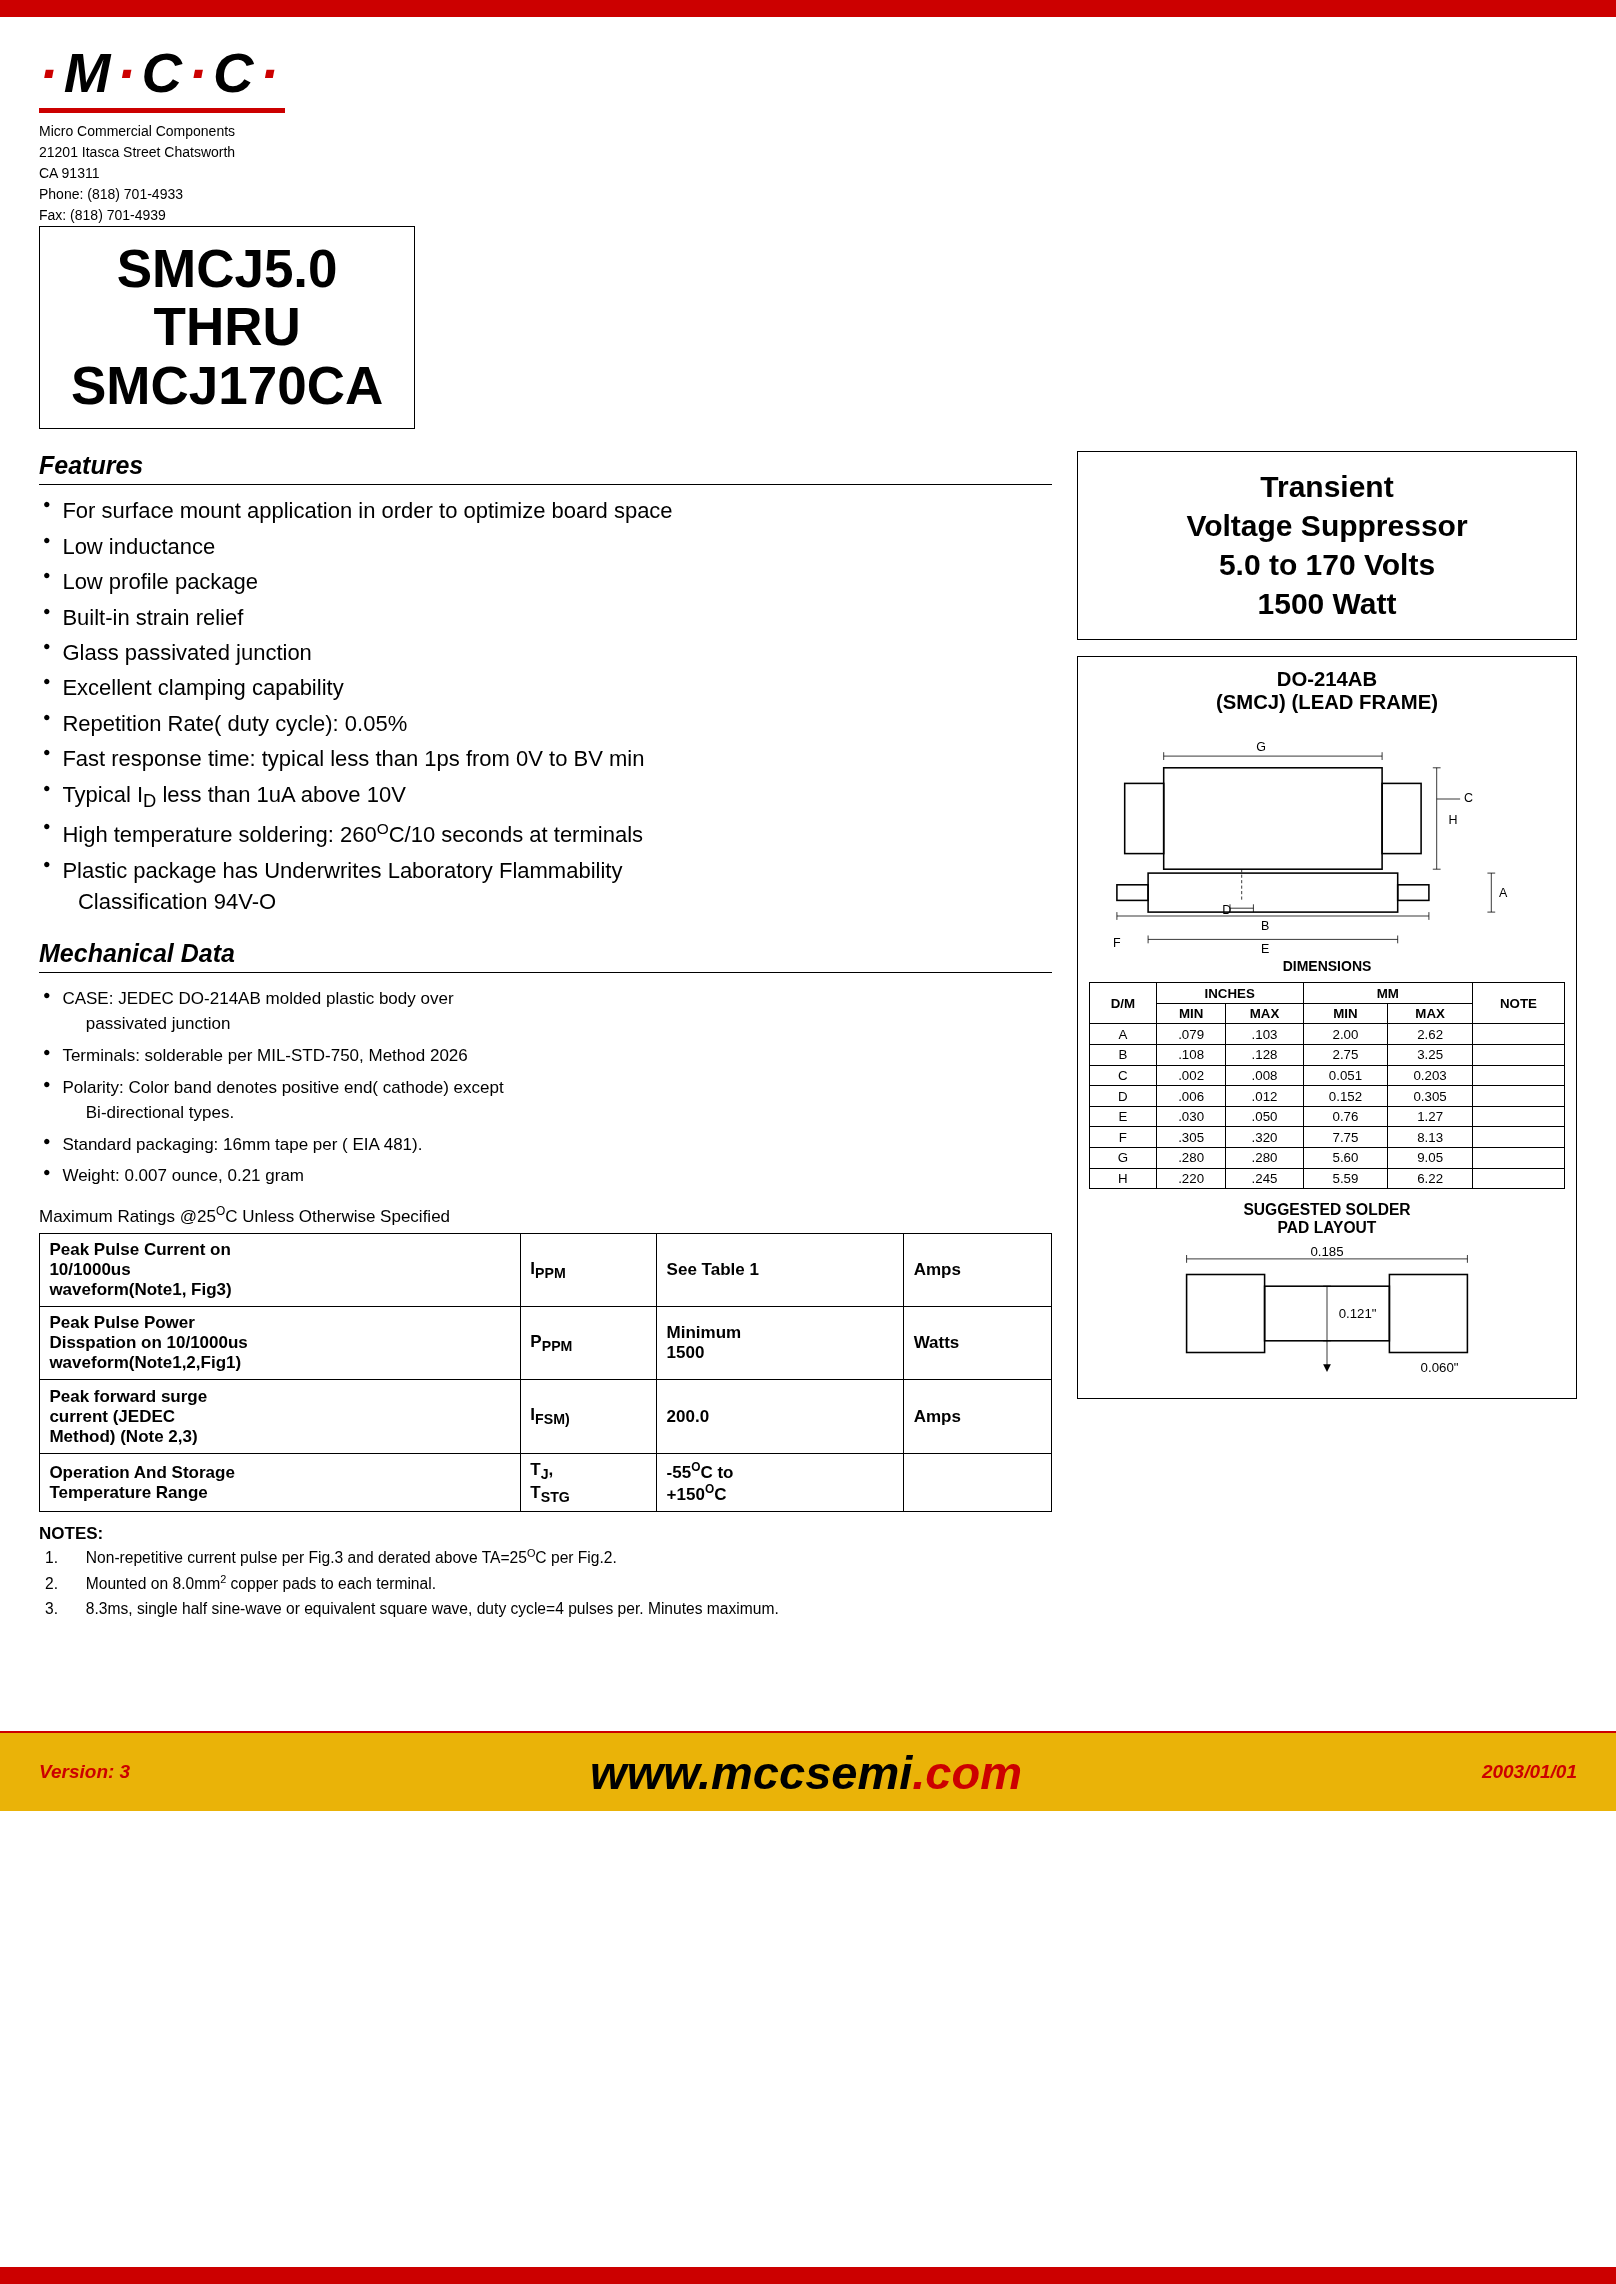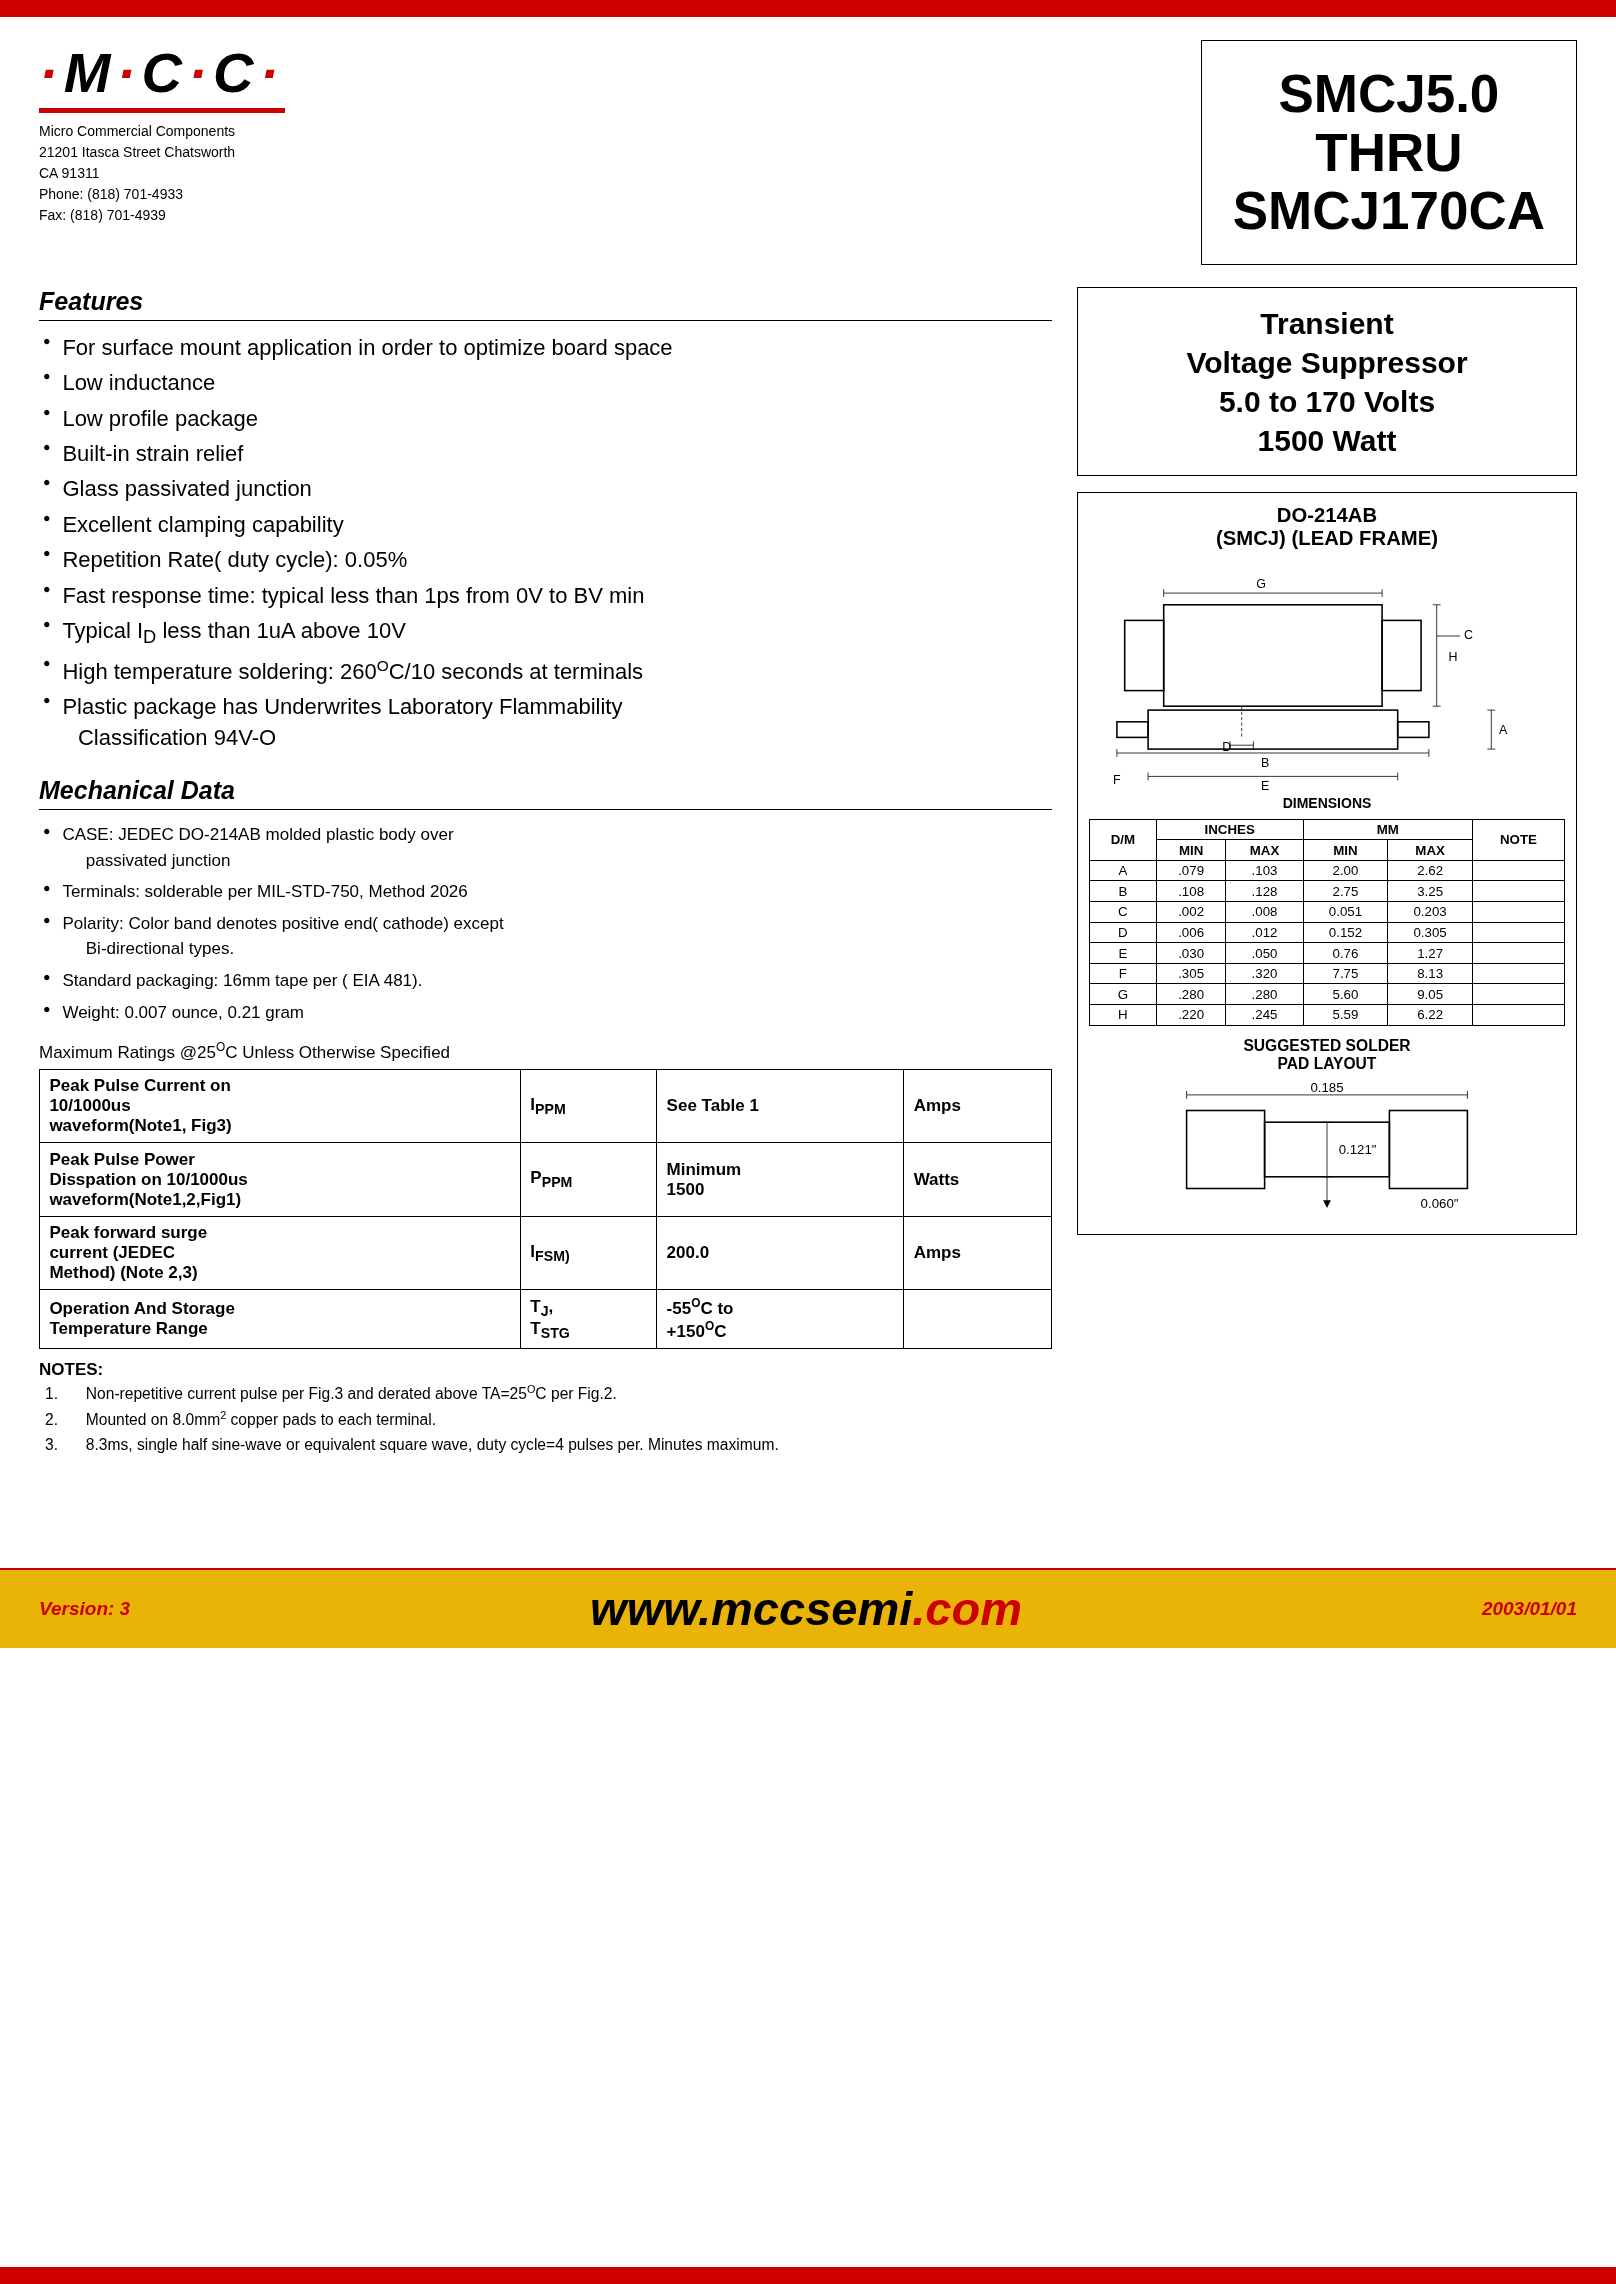--- a/index.html
+++ b/index.html
@@ -27,23 +27,23 @@
       left: 0;
     }
 
     .page-content {
       padding: 23.4px 39px 15.6px 39px;
     }
 
     
     .header {
       display: flex;
-      justify-content: space-between;
       align-items: flex-start;
       margin-bottom: 22px;
+      flex-direction: column;
     }
     .logo-section {
       display: flex;
       flex-direction: column;
       align-items: flex-start;
     }
     .logo-text {
       font-size: 56px;
       font-weight: 900;
       letter-spacing: 6.2px;
@@ -57,21 +57,21 @@
       margin-top: 3.1px;
     }
     .company-info {
       font-size: 14px;
       line-height: 1.5;
       margin-top: 7.8px;
       text-align: left;
     }
     .part-number-box {
       border: 1.6px solid #000;
-      padding: 24px 31px;
+      padding: 13px 31px;
       text-align: center;
       min-width: 312px;
     }
     .part-number-title {
       font-size: 53px;
       font-weight: 900;
       line-height: 1.1;
       color: #000;
     }
 

